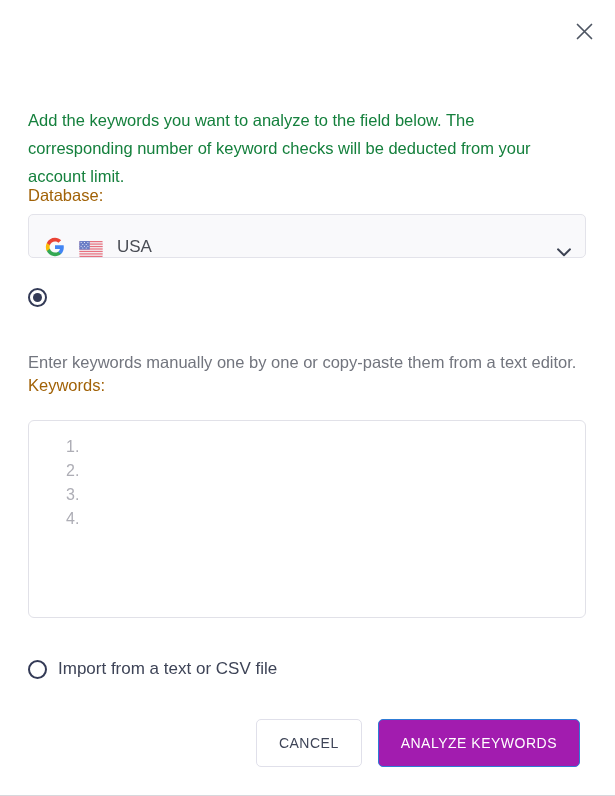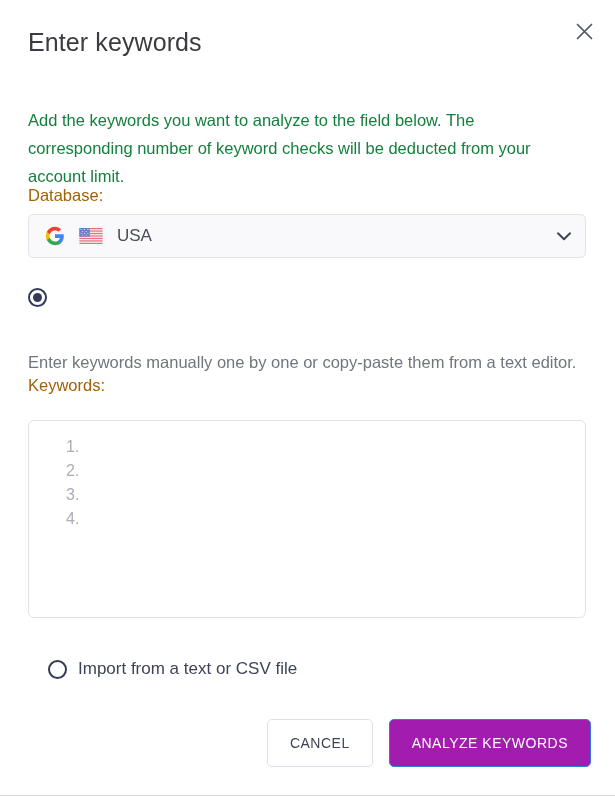--- a/index.html
+++ b/index.html
@@ -88,21 +88,21 @@
     position: absolute;
     left: 28px;
     top: 214px;
     width: 558px;
     height: 44px;
     box-sizing: border-box;
     background: #f9f9fb;
     border: 1px solid #e3e3ea;
     border-radius: 5px;
     display: flex;
-    align-items: center;
+    align-items: flex-end;
     padding: 0 14px 0 16px;
     cursor: pointer;
   }
   .g-logo {
     width: 20px;
     height: 20px;
     flex: 0 0 auto;
     display: block;
   }
   .flag {
@@ -124,21 +124,21 @@
   .chevron { flex: 0 0 auto; display: block; }
 
   
   .radio-row {
     position: absolute;
     display: flex;
     align-items: center;
     cursor: pointer;
   }
   .radio-manual { left: 28px; top: 288px; }
-  .radio-import { left: 28px; top: 659px; margin-left: 20px; }
+  .radio-import { left: 28px; top: 659px; }
 
   .radio-mark {
     width: 19px;
     height: 19px;
     border-radius: 50%;
     box-sizing: border-box;
     border: 2px solid #333a56;
     flex: 0 0 auto;
     position: relative;
     background: #ffffff;
@@ -199,21 +199,21 @@
   
   .footer {
     position: absolute;
     left: 0;
     right: 0;
     top: 719px;
     height: 48px;
     display: flex;
     justify-content: flex-end;
     align-items: flex-end;
-    padding-right: 24px;
+    padding-right: 35px;
     box-sizing: border-box;
   }
   .btn {
     font-family: "Liberation Sans", sans-serif;
     font-size: 14px;
     letter-spacing: 0.5px;
     border-radius: 5px;
     cursor: pointer;
     height: 48px;
     box-sizing: border-box;
@@ -240,21 +240,20 @@
 <body>
 
 <div class="dialog">
 
   <button class="close-btn">
     <svg width="17" height="17" viewBox="0 0 17 17">
       <path d="M1.5 1.5 L15.5 15.5 M15.5 1.5 L1.5 15.5" stroke="#4d5562" stroke-width="1.7" stroke-linecap="round" fill="none"></path>
     </svg>
   </button>
 
-  <div class="title">Enter keywords</div>
 
   <div class="description">Add the keywords you want to analyze to the field below. The corresponding number of keyword checks will be deducted from your account limit.</div>
 
   <div class="field-label label-database">Database:</div>
 
   <div class="select-box">
     <svg class="g-logo" viewBox="0 0 48 48">
       <path fill="#4285F4" d="M45.12 24.5c0-1.56-.14-3.06-.4-4.5H24v8.51h11.84c-.51 2.75-2.06 5.08-4.39 6.64v5.52h7.11c4.16-3.83 6.56-9.47 6.56-16.17z"></path>
       <path fill="#34A853" d="M24 46c5.94 0 10.92-1.97 14.56-5.33l-7.11-5.52c-1.97 1.32-4.49 2.1-7.45 2.1-5.73 0-10.58-3.87-12.31-9.07H4.34v5.7C7.96 41.07 15.4 46 24 46z"></path>
       <path fill="#FBBC05" d="M11.69 28.18C11.25 26.86 11 25.45 11 24s.25-2.86.69-4.18v-5.7H4.34C2.85 17.09 2 20.45 2 24s.85 6.91 2.34 9.88l7.35-5.7z"></path>

